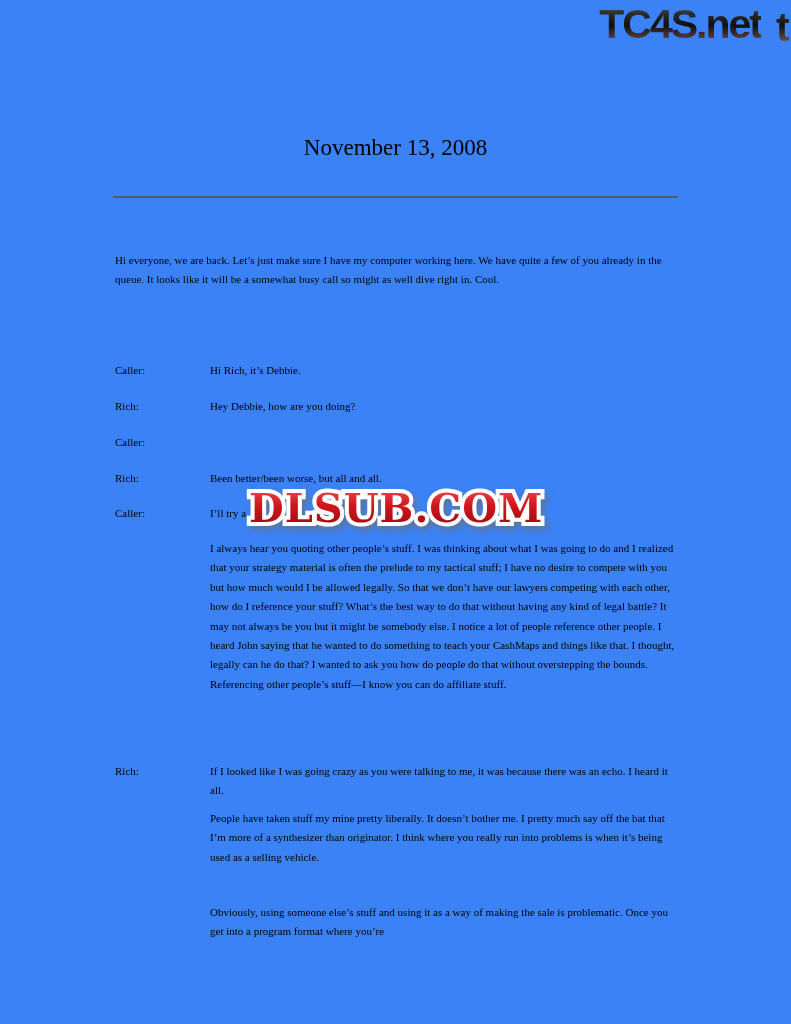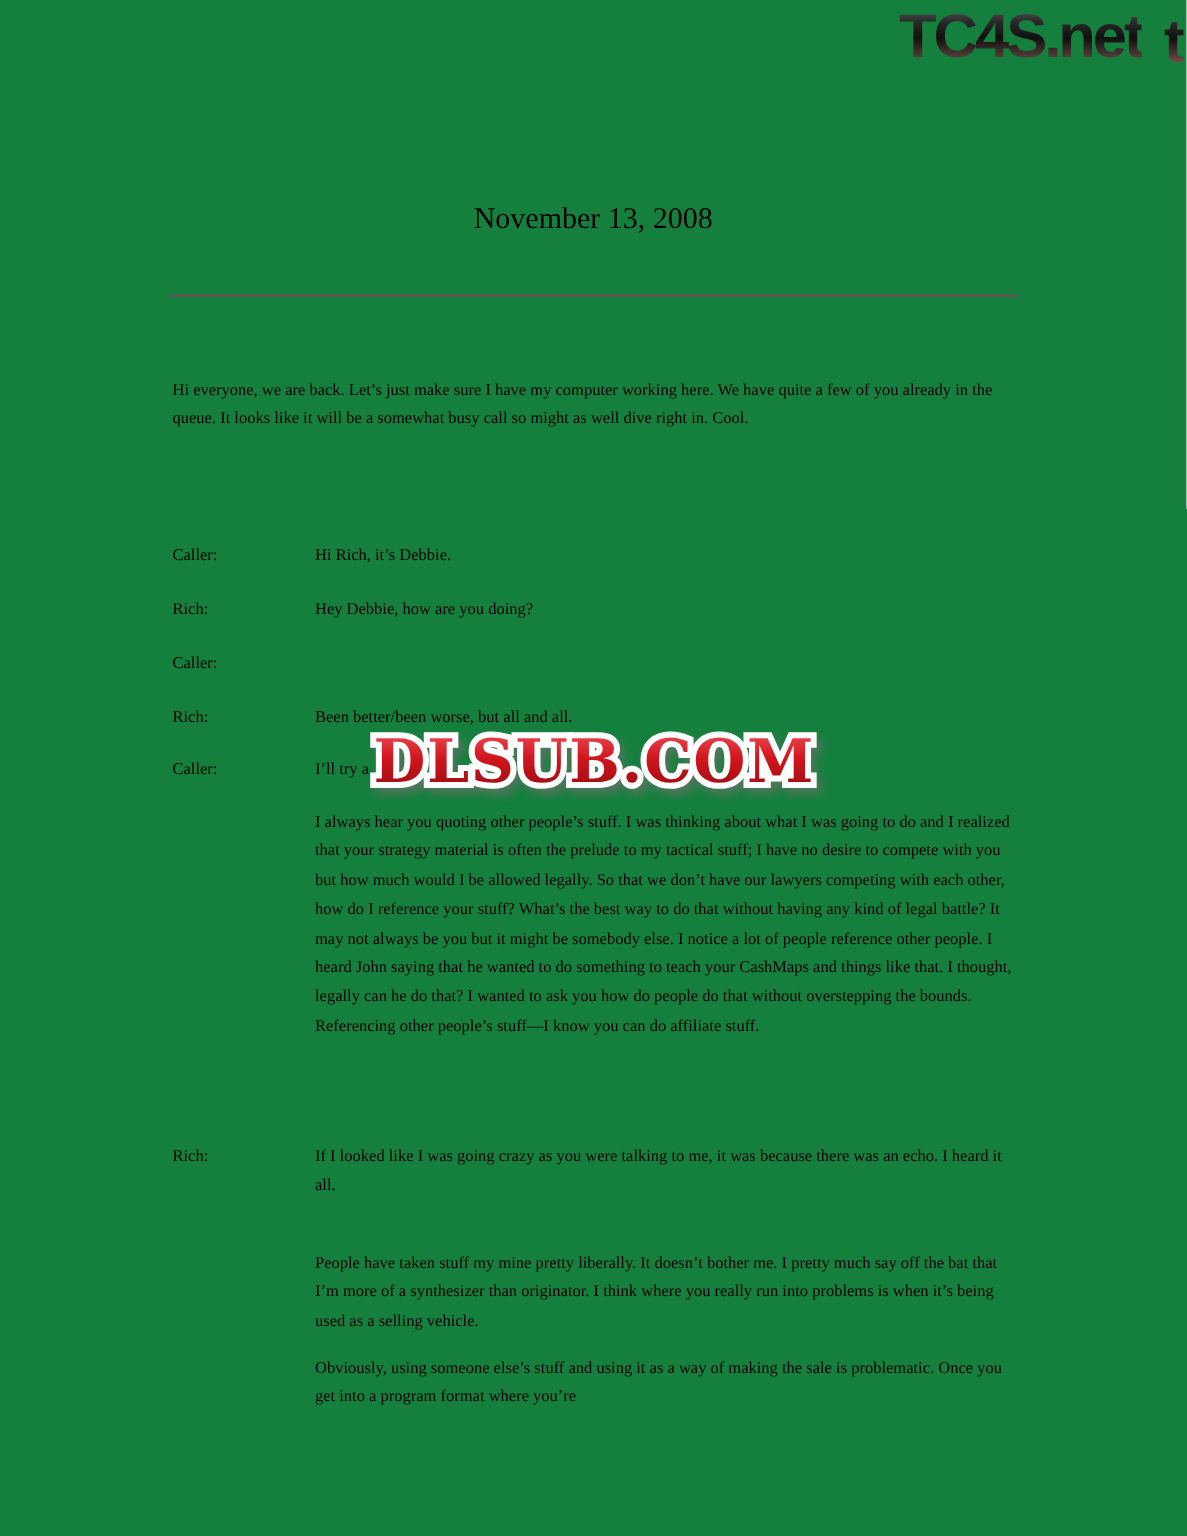--- a/index.html
+++ b/index.html
@@ -1,19 +1,19 @@
 <!DOCTYPE html>
 <html><head>
 <meta charset="utf-8">
 <style>
   html,body{margin:0;padding:0;background:#ffffff;}
   .page{
     position:relative;
     width:791px;height:1024px;
-    background:#15803d;
+    background:#3b82f6;
     overflow:hidden;
     font-family:"Liberation Serif", serif;
     color:#000;
   }
 
   
   .tc4s{
     position:absolute; top:1px; right:30px;
     font-family:"Liberation Sans", sans-serif;
     font-weight:800; font-size:41px; letter-spacing:-2px;
@@ -37,21 +37,21 @@
     }
   }
 
   
   .doc-title{
     position:absolute; top:91px; left:0; width:100%;
     text-align:center; font-weight:700; font-size:28px;
   }
   .doc-date{
     position:absolute; top:135px; left:0; width:100%;
-    text-align:center; font-size:20px;
+    text-align:center; font-size:23px;
   }
   .rule{
     position:absolute; top:196px; left:113px; width:565px; height:2px;
     background:#5a5a5a; border:none;
   }
 
   
   .body-text{ font-size:11px; line-height:19.4px; }
   .intro{ position:absolute; top:251px; left:115px; width:566px; }
   .drow{ position:absolute; left:115px; width:566px; }
@@ -126,21 +126,21 @@
     <span class="speaker">Caller:</span>
     <div class="dtext">I’ll try a</div>
   </div>
 
   <div class="ipara body-text" style="top:539px;">I always hear you quoting other people’s stuff. I was thinking about what I was going to do and I realized that your strategy material is often the prelude to my tactical stuff; I have no desire to compete with you but how much would I be allowed legally. So that we don’t have our lawyers competing with each other, how do I reference your stuff? What’s the best way to do that without having any kind of legal battle? It may not always be you but it might be somebody else. I notice a lot of people reference other people. I heard John saying that he wanted to do something to teach your CashMaps and things like that. I thought, legally can he do that? I wanted to ask you how do people do that without overstepping the bounds. Referencing other people’s stuff—I know you can do affiliate stuff.</div>
 
   <div class="drow body-text" style="top:762px;">
     <span class="speaker">Rich:</span>
     <div class="dtext">If I looked like I was going crazy as you were talking to me, it was because there was an echo. I heard it all.</div>
   </div>
-  <div class="ipara body-text" style="top:809px;margin-top:24px;">People have taken stuff my mine pretty liberally. It doesn’t bother me. I pretty much say off the bat that I’m more of a synthesizer than originator. I think where you really run into problems is when it’s being used as a selling vehicle.</div>
+  <div class="ipara body-text" style="top:809px;">People have taken stuff my mine pretty liberally. It doesn’t bother me. I pretty much say off the bat that I’m more of a synthesizer than originator. I think where you really run into problems is when it’s being used as a selling vehicle.</div>
   <div class="ipara body-text" style="top:903px;">Obviously, using someone else’s stuff and using it as a way of making the sale is problematic. Once you get into a program format where you’re</div>
 
   <div class="wm">
     <span class="layer stroke">DLSUB.COM</span>
     <span class="layer fill">DLSUB.COM</span>
   </div>
 
 
 </div>
 

